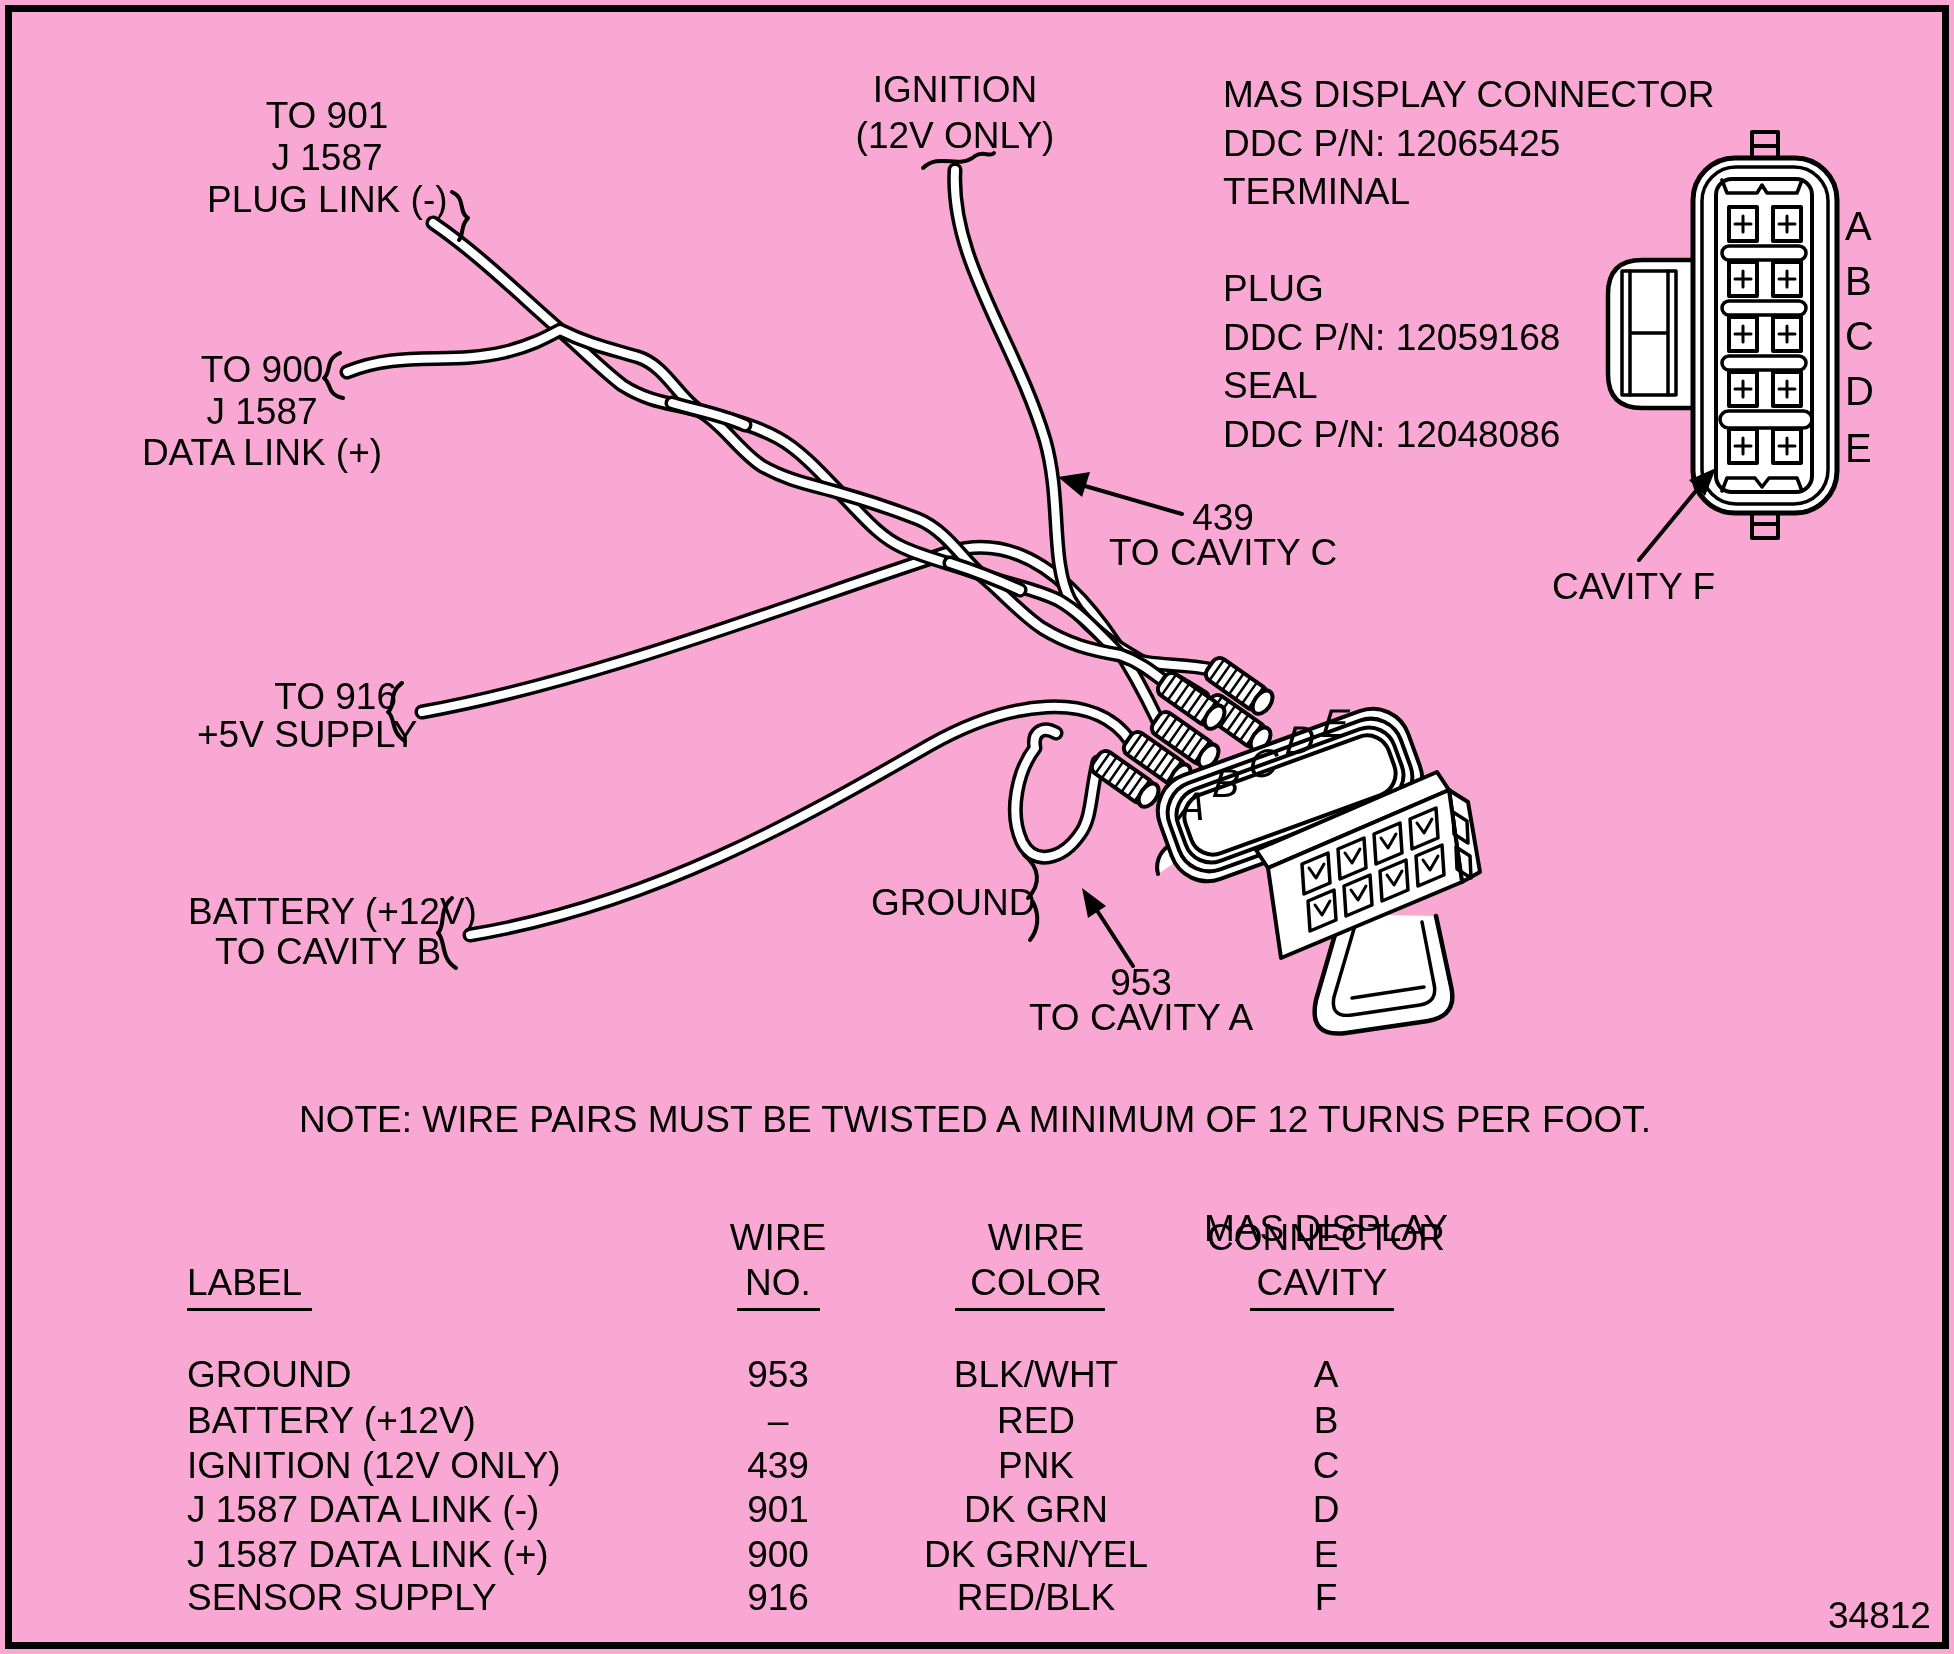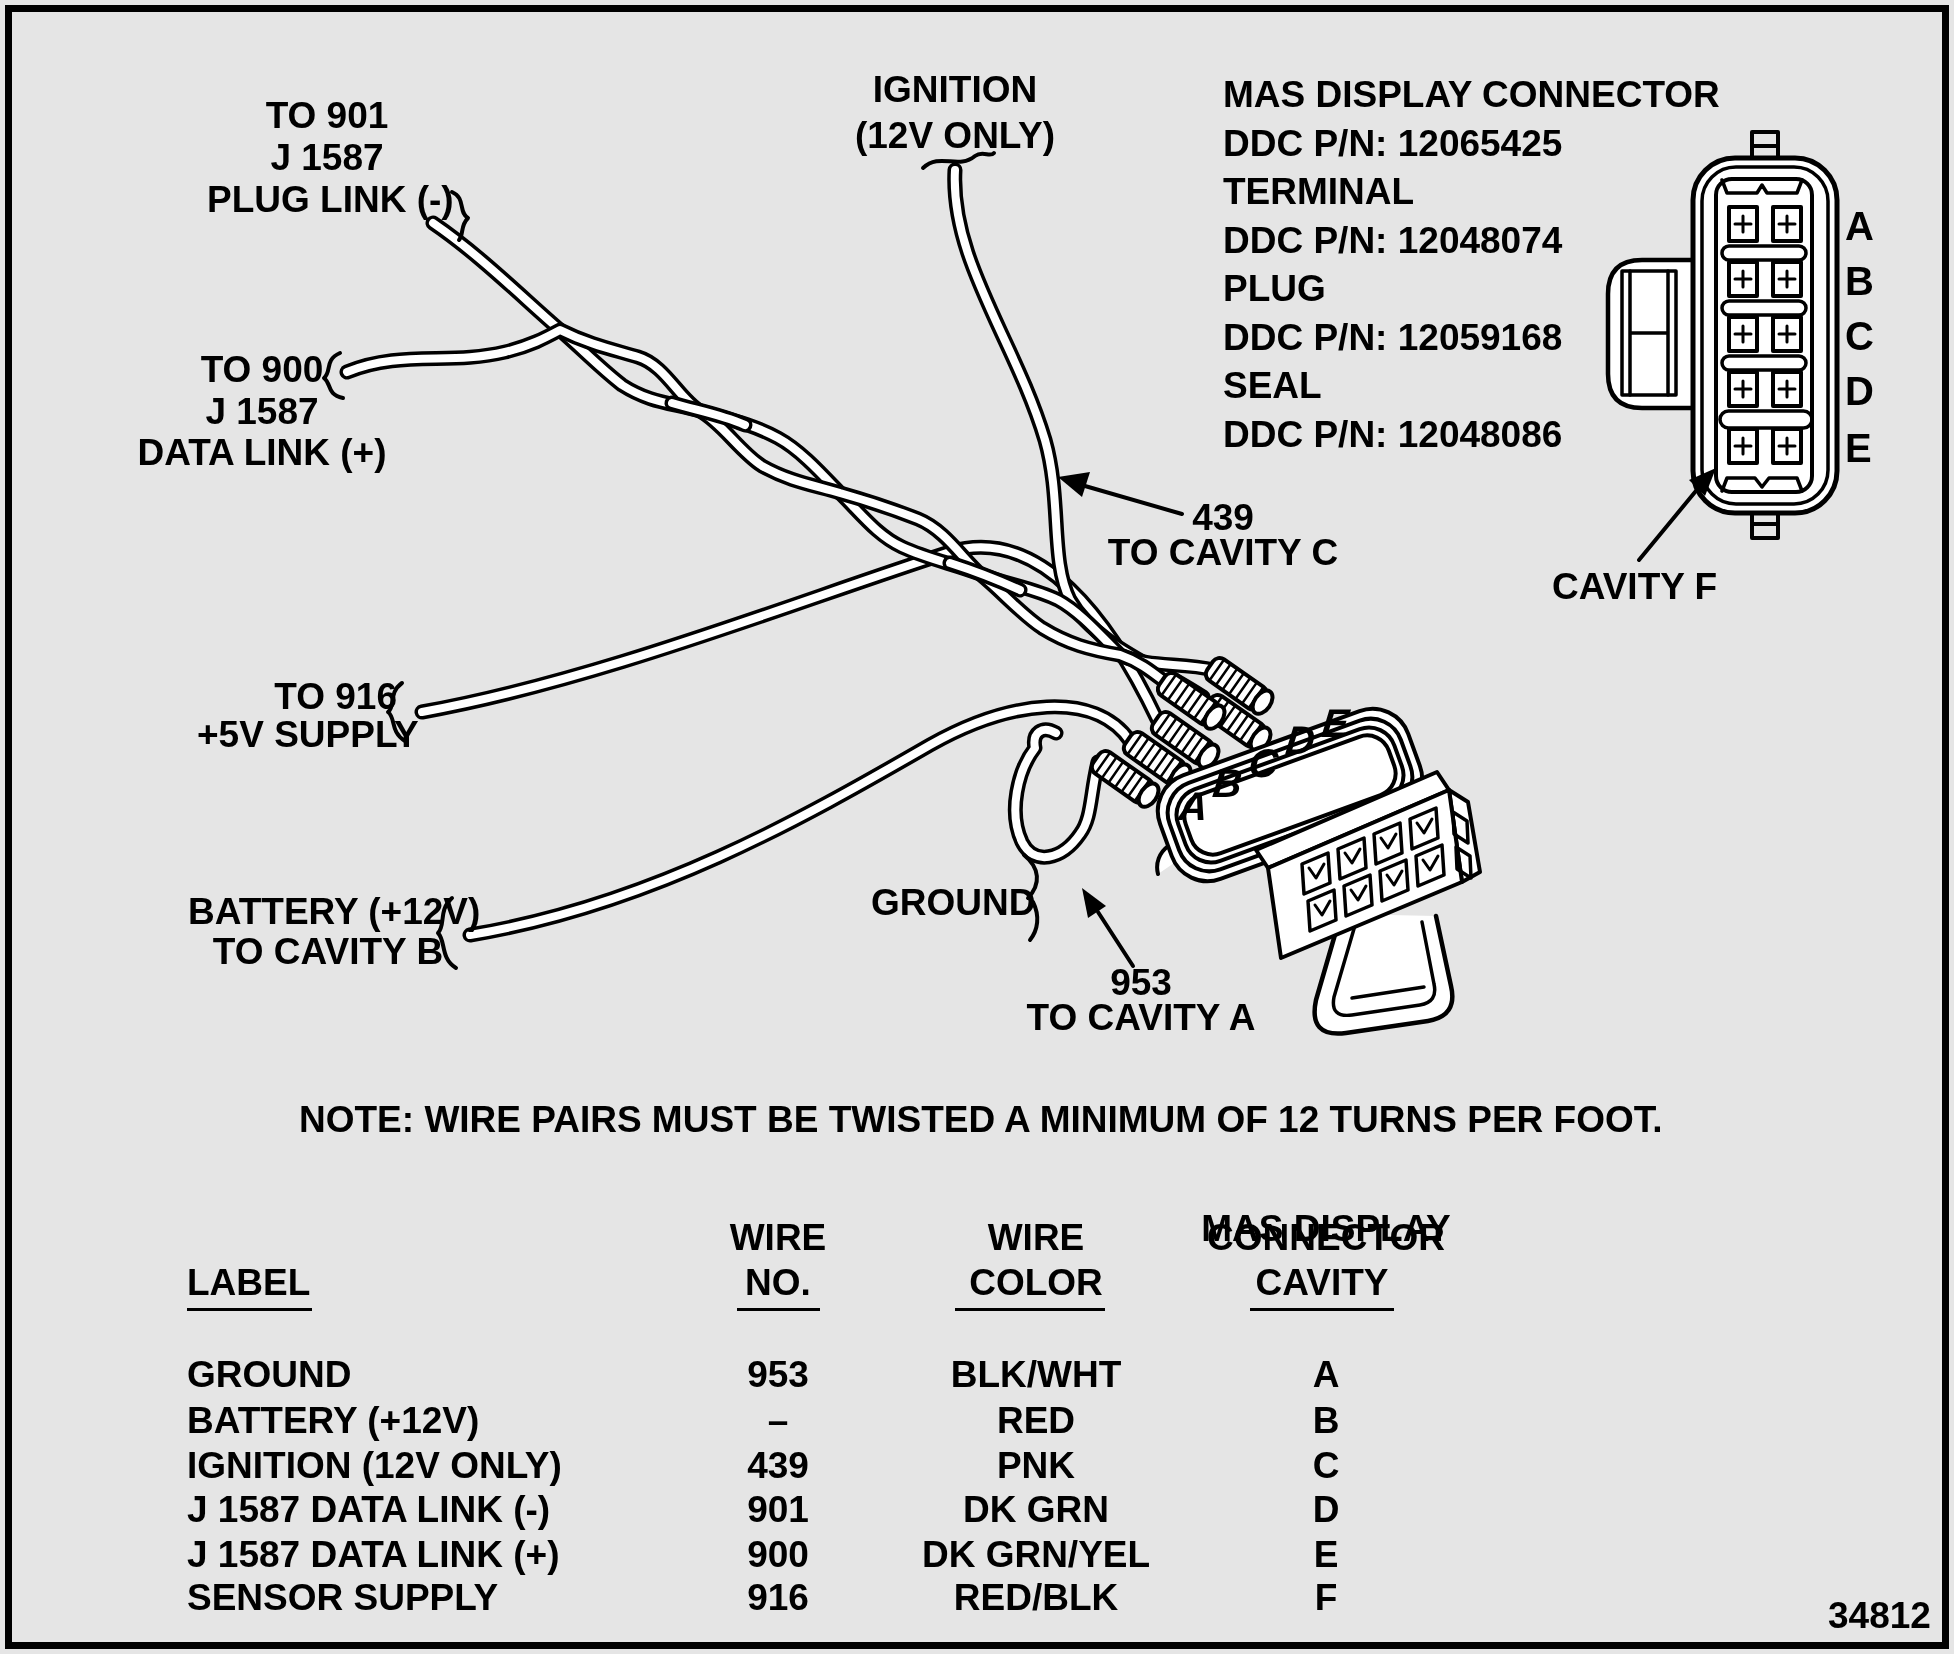--- a/index.html
+++ b/index.html
@@ -1,17 +1,17 @@
 <!DOCTYPE html>
 <html><head>
 <meta charset="utf-8">
 <style>
   html,body{margin:0;padding:0;background:#fff;}
-  .page{position:relative;width:1954px;height:1654px;background:#e5e5e5;overflow:hidden;
-        font-family:"Liberation Sans",sans-serif;color:#000;font-weight:bold;}
+  .page{position:relative;width:1954px;height:1654px;background:#f9a8d4;overflow:hidden;
+        font-family:"Liberation Sans",sans-serif;color:#000;}
   .frame{position:absolute;left:5px;top:5px;width:1930px;height:1630px;border:7px solid #000;}
   .art{position:absolute;left:0;top:0;}
   .lbl{position:absolute;font-size:37px;line-height:44px;white-space:pre;color:#000;}
   .ctr{text-align:center;}
   .rgt{text-align:right;}
   .ital{font-style:italic;transform:skewX(-6deg);}
   .big{font-size:40px;}
   .uline{position:absolute;height:3px;background:#000;}
   .cell-c{position:absolute;font-size:37px;line-height:40px;transform:translateX(-50%);white-space:pre;}
   .cell-l{position:absolute;font-size:37px;line-height:40px;white-space:pre;}
@@ -194,21 +194,20 @@
   <div class="lbl" style="left:871px;top:881px;">GROUND</div>
 
   <div class="lbl ctr" style="left:1021px;top:961px;width:240px;">953</div>
   <div class="lbl ctr" style="left:1021px;top:996px;width:240px;">TO CAVITY A</div>
 
   <div class="lbl" style="left:1552px;top:565px;text-align:right;">CAVITY F</div>
 
   <div class="lbl" style="left:1223px;top:71px;line-height:48.5px;">MAS DISPLAY CONNECTOR</div>
   <div class="lbl" style="left:1223px;top:120px;line-height:48.5px;">DDC P/N: 12065425</div>
   <div class="lbl" style="left:1223px;top:168px;line-height:48.5px;">TERMINAL</div>
-  <div class="lbl" style="left:1223px;top:217px;line-height:48.5px;">DDC P/N: 12048074</div>
   <div class="lbl" style="left:1223px;top:265px;line-height:48.5px;">PLUG</div>
   <div class="lbl" style="left:1223px;top:314px;line-height:48.5px;">DDC P/N: 12059168</div>
   <div class="lbl" style="left:1223px;top:362px;line-height:48.5px;">SEAL</div>
   <div class="lbl" style="left:1223px;top:411px;line-height:48.5px;">DDC P/N: 12048086</div>
 
   <div class="lbl big" style="left:1845px;top:204px;">A</div>
   <div class="lbl big" style="left:1845px;top:259px;">B</div>
   <div class="lbl big" style="left:1845px;top:314px;">C</div>
   <div class="lbl big" style="left:1845px;top:369px;">D</div>
   <div class="lbl big" style="left:1845px;top:426px;">E</div>

